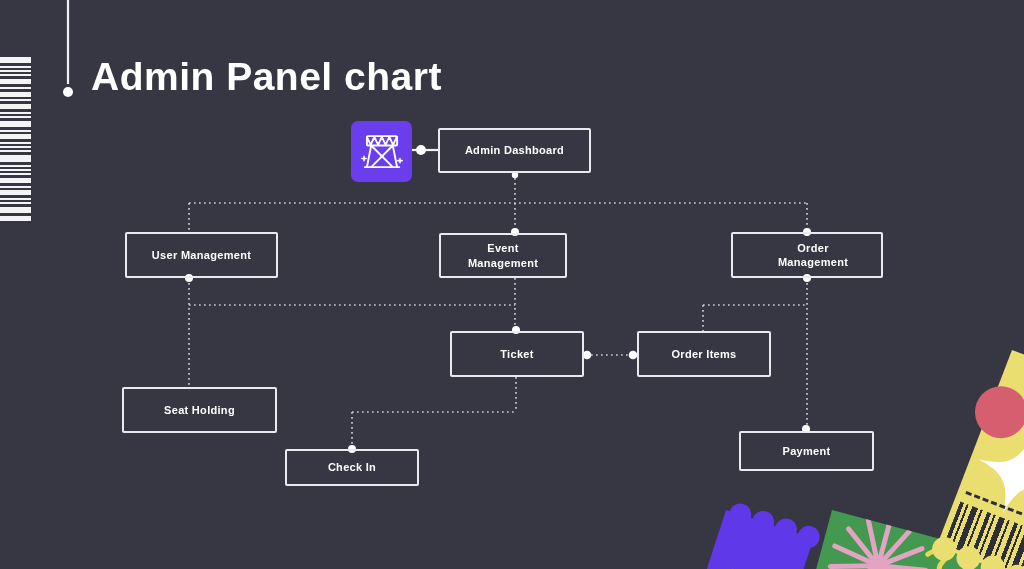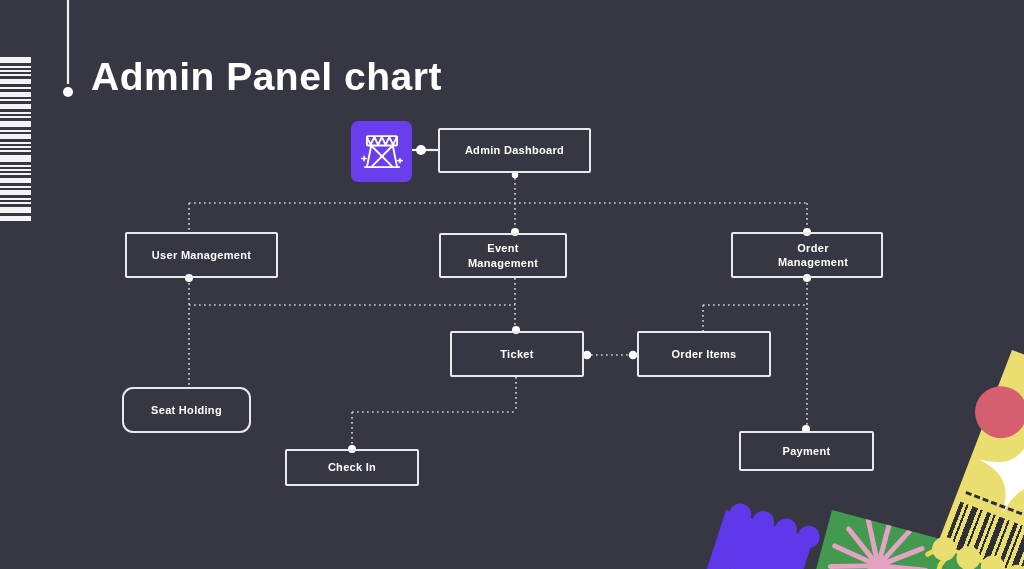--- a/index.html
+++ b/index.html
@@ -31,21 +31,21 @@
     text-align:center;letter-spacing:.3px;
   }
   .node .lbl{display:block;}
   .node.narrow .lbl{max-width:100px;}
   #n-admin   {left:438px;top:128px;width:153px;height:45px;}
   #n-user    {left:113px;top:232px;width:153px;height:46px;margin-left:12px;}
   #n-event   {left:439px;top:233px;width:128px;height:45px;}
   #n-order   {left:731px;top:232px;width:152px;height:46px;padding-left:12px;}
   #n-ticket  {left:450px;top:331px;width:134px;height:46px;}
   #n-items   {left:637px;top:331px;width:134px;height:46px;}
-  #n-seat    {left:122px;top:387px;width:129px;height:46px;border-radius:11px;}
+  #n-seat    {left:122px;top:387px;width:155px;height:46px;}
   #n-checkin {left:285px;top:449px;width:134px;height:37px;}
   #n-payment {left:739px;top:431px;width:135px;height:40px;}
   
   #hdr-icon{
     position:absolute;left:351px;top:121px;width:61px;height:61px;
     background:#6b3eed;border-radius:7px;
     display:flex;align-items:center;justify-content:center;
   }
   
   .ticket{position:absolute;transform-origin:0 0;}

